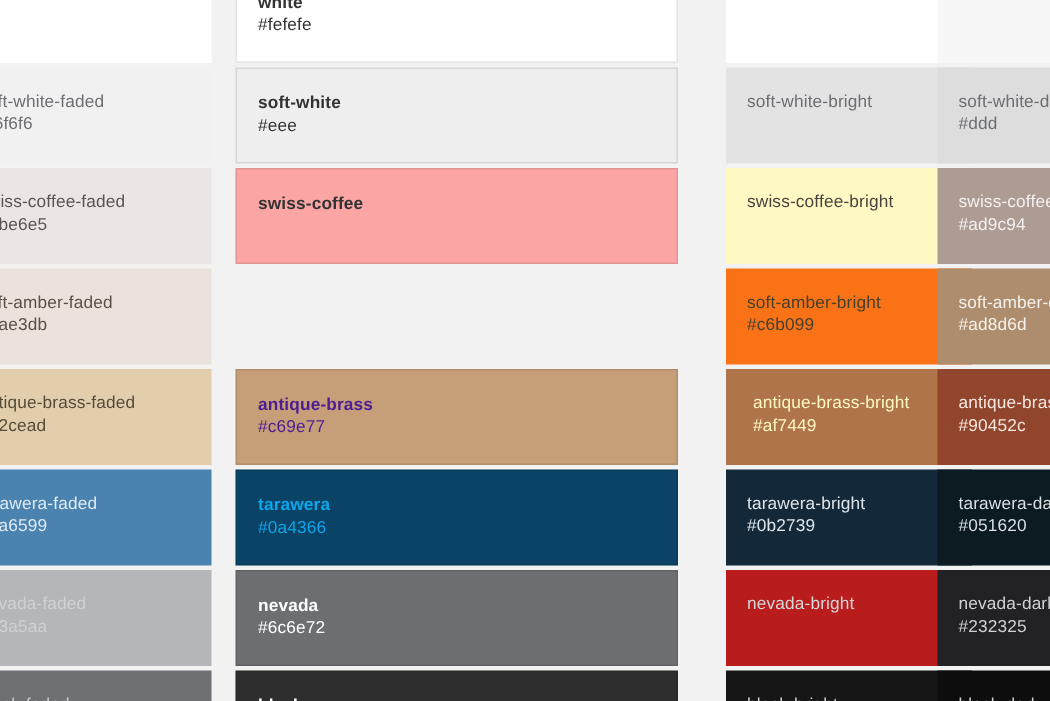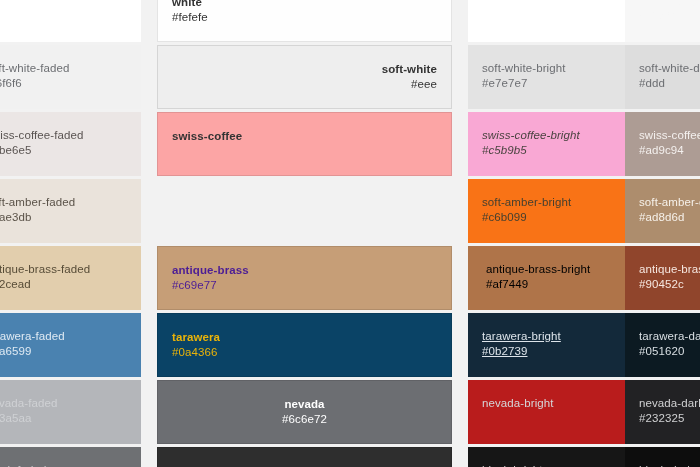--- a/index.html
+++ b/index.html
@@ -25,21 +25,21 @@
     position:absolute;
     top:0;
     height:64px;
     padding:16px 14px 0 14px;
     overflow:hidden;
     white-space:nowrap;
   }
   
   .col-faded  { left:-28px; width:169px; }
   .col-base   { left:157px; width:295px; border:1px solid rgba(0,0,0,0.10); }
-  .col-bright { left:468px; width:164px; }
+  .col-bright { left:484px; width:164px; }
   .col-dark   { left:625px; width:144px; }
 
   .name {
     font-size:11.5px;
     line-height:14px;
     letter-spacing:0.1px;
   }
   .hex {
     font-size:11.5px;
     line-height:16px;
@@ -67,44 +67,42 @@
       <div class="swatch col-dark" style="background: rgb(247, 247, 247); color: rgb(247, 247, 247);">
         <div class="name">white-dark</div>
         <div class="hex">#f7f7f7</div>
       </div>
     </div>
     <div class="row">
       <div class="swatch col-faded" style="background: rgb(241, 241, 241); color: rgb(108, 110, 114);">
         <div class="name">soft-white-faded</div>
         <div class="hex">#f6f6f6</div>
       </div>
-      <div class="swatch col-base" style="background: rgb(238, 238, 238); color: rgb(51, 51, 51); text-align: right;">
+      <div class="swatch col-base" style="background: rgb(238, 238, 238); color: rgb(51, 51, 51);">
         <div class="name">soft-white</div>
         <div class="hex">#eee</div>
       </div>
       <div class="swatch col-bright" style="background: rgb(227, 227, 227); color: rgb(108, 110, 114);">
         <div class="name">soft-white-bright</div>
-        <div class="hex">#e7e7e7</div>
       </div>
       <div class="swatch col-dark" style="background: rgb(221, 221, 221); color: rgb(108, 110, 114);">
         <div class="name">soft-white-dark</div>
         <div class="hex">#ddd</div>
       </div>
     </div>
     <div class="row">
       <div class="swatch col-faded" style="background: rgb(235, 230, 229); color: rgb(90, 84, 82);">
         <div class="name">swiss-coffee-faded</div>
         <div class="hex">#ebe6e5</div>
       </div>
       <div class="swatch col-base" style="background: #fca5a5; color: rgb(51, 51, 51);">
         <div class="name">swiss-coffee</div>
       </div>
-      <div class="swatch col-bright" style="background: #f9a8d4; color: rgb(74, 67, 64); font-style: italic;">
+      <div class="swatch col-bright" style="background: #fef9c3; color: rgb(74, 67, 64);">
         <div class="name">swiss-coffee-bright</div>
-        <div class="hex">#c5b9b5</div>
       </div>
       <div class="swatch col-dark" style="background: rgb(173, 156, 148); color: rgb(244, 240, 238);">
         <div class="name">swiss-coffee-dark</div>
         <div class="hex">#ad9c94</div>
       </div>
     </div>
     <div class="row">
       <div class="swatch col-faded" style="background: rgb(234, 227, 219); color: rgb(90, 82, 72);">
         <div class="name">soft-amber-faded</div>
         <div class="hex">#eae3db</div>
@@ -120,53 +118,53 @@
     </div>
     <div class="row">
       <div class="swatch col-faded" style="background: rgb(226, 206, 173); color: rgb(87, 76, 55);">
         <div class="name">antique-brass-faded</div>
         <div class="hex">#e2cead</div>
       </div>
       <div class="swatch col-base" style="background: rgb(198, 158, 119); color: #4c1d95;">
         <div class="name">antique-brass</div>
         <div class="hex">#c69e77</div>
       </div>
-      <div class="swatch col-bright" style="background: rgb(175, 116, 73); color: #000000; padding-left: 18px;">
+      <div class="swatch col-bright" style="background: rgb(175, 116, 73); color: #fef9c3; padding-left: 18px;">
         <div class="name">antique-brass-bright</div>
         <div class="hex">#af7449</div>
       </div>
       <div class="swatch col-dark" style="background: rgb(144, 69, 44); color: rgb(246, 231, 224);">
         <div class="name">antique-brass-dark</div>
         <div class="hex">#90452c</div>
       </div>
     </div>
     <div class="row">
       <div class="swatch col-faded" style="background: rgb(74, 130, 176); color: rgb(223, 234, 243);">
         <div class="name">tarawera-faded</div>
         <div class="hex">#2a6599</div>
       </div>
-      <div class="swatch col-base" style="background: rgb(10, 67, 102); color: #eab308;">
+      <div class="swatch col-base" style="background: rgb(10, 67, 102); color: #0ea5e9;">
         <div class="name">tarawera</div>
         <div class="hex">#0a4366</div>
       </div>
-      <div class="swatch col-bright" style="background: rgb(19, 41, 58); color: rgb(221, 228, 234); text-decoration: underline;">
+      <div class="swatch col-bright" style="background: rgb(19, 41, 58); color: rgb(221, 228, 234);">
         <div class="name">tarawera-bright</div>
         <div class="hex">#0b2739</div>
       </div>
       <div class="swatch col-dark" style="background: rgb(12, 26, 34); color: rgb(217, 223, 227);">
         <div class="name">tarawera-dark</div>
         <div class="hex">#051620</div>
       </div>
     </div>
     <div class="row">
       <div class="swatch col-faded" style="background: rgb(180, 182, 186); color: rgb(207, 209, 212);">
         <div class="name">nevada-faded</div>
         <div class="hex">#a3a5aa</div>
       </div>
-      <div class="swatch col-base" style="background: rgb(108, 110, 114); color: rgb(255, 255, 255); text-align: center;">
+      <div class="swatch col-base" style="background: rgb(108, 110, 114); color: rgb(255, 255, 255);">
         <div class="name">nevada</div>
         <div class="hex">#6c6e72</div>
       </div>
       <div class="swatch col-bright" style="background: #b91c1c; color: rgb(213, 214, 216);">
         <div class="name">nevada-bright</div>
       </div>
       <div class="swatch col-dark" style="background: rgb(34, 34, 36); color: rgb(208, 209, 210);">
         <div class="name">nevada-dark</div>
         <div class="hex">#232325</div>
       </div>

